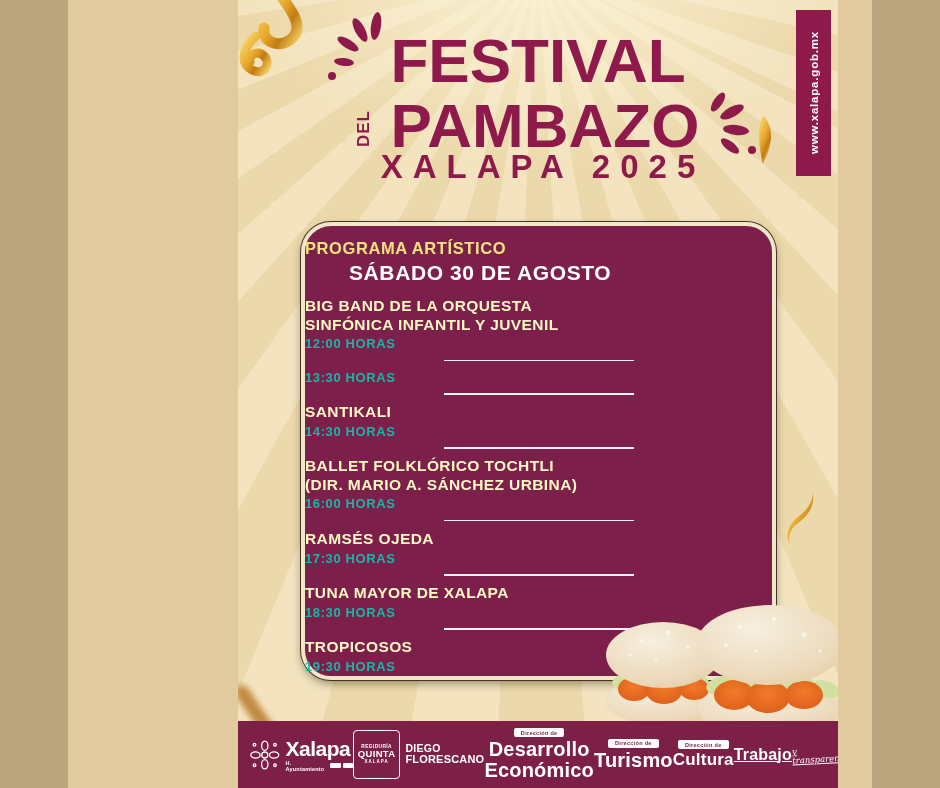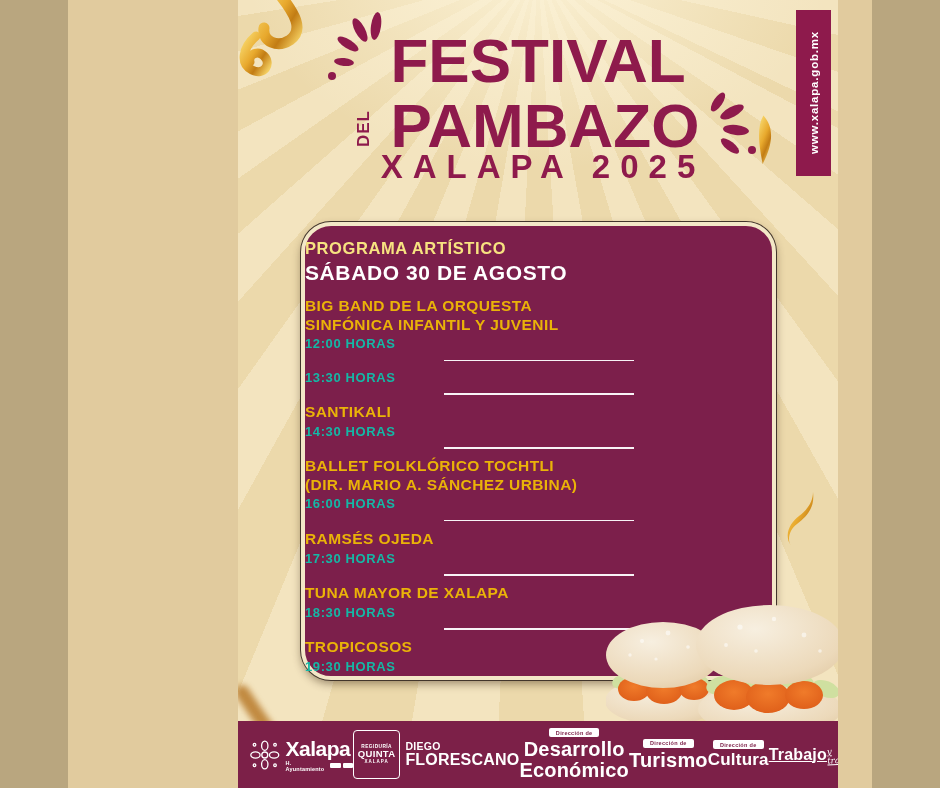--- a/index.html
+++ b/index.html
@@ -42,23 +42,23 @@
   .confetti-a{left:514px;top:112px;}
   .confetti-b{left:547px;top:490px;}
   .ribbon-bl{left:-6px;top:682px;filter:blur(3px);opacity:.85;}
 
   
   .program-box{position:absolute;left:63px;top:222px;width:475px;height:458px;box-sizing:border-box;
     background:#7c1f4b;border:4px solid #f3e7c7;border-radius:30px;z-index:2;
     box-shadow:0 0 0 1px #42352b,0 4px 8px rgba(60,40,20,.45);
     padding-top:13px;text-align:left;}
   .prog-heading{color:#f7e380;font-weight:800;font-size:16.5px;letter-spacing:.6px;}
-  .prog-date{color:#ffffff;font-weight:800;font-size:21px;letter-spacing:.6px;margin-top:3px;}
+  .prog-date{color:#ffffff;font-weight:800;font-size:21px;letter-spacing:.6px;margin-top:3px;margin-left:44px;}
   .events{margin-top:12px;}
-  .event .event-name{color:#eab308;font-weight:800;font-size:15.5px;line-height:1.2;letter-spacing:.4px;
+  .event .event-name{color:#fef9c3;font-weight:800;font-size:15.5px;line-height:1.2;letter-spacing:.4px;
     white-space:pre-line;}
   .event .event-time{color:#14b8a6;font-weight:bold;font-size:13px;letter-spacing:.6px;margin-top:2px;}
   .event::before{content:"";display:block;width:190px;height:1.5px;background:rgba(255,255,255,.95);
     margin:8.5px auto;}
   .event:first-child::before{display:none;}
 
   
   .pambazos{position:absolute;left:368px;top:593px;z-index:3;}
 
   
@@ -70,21 +70,21 @@
   .xal-sub{display:flex;align-items:center;gap:2px;margin-top:1px;}
   .xal-sub-txt{font-size:5.5px;font-weight:bold;letter-spacing:.2px;}
   .xal-chip{width:11px;height:5px;background:#fff;border-radius:1px;}
   .f-regiduria{gap:5px;}
   .reg-badge{border:1.2px solid #fff;border-radius:4px;padding:13px 4px;text-align:center;line-height:1.1;}
   .reg-l1{font-size:4.8px;font-weight:bold;letter-spacing:.4px;}
   .reg-l2{font-size:9.5px;font-weight:800;letter-spacing:.3px;}
   .reg-l3{font-size:4.5px;font-weight:bold;letter-spacing:1px;}
   .reg-name{text-align:left;line-height:1.05;font-weight:bold;}
   .reg-n1{font-size:10.5px;letter-spacing:.3px;}
-  .reg-n2{font-size:16px;letter-spacing:.2px;}
+  .reg-n2{font-size:11px;letter-spacing:.2px;}
   .f-dir{flex-direction:column;align-items:center;gap:2px;}
   .dir-pill{background:#fff;color:#7c2048;font-size:5.5px;font-weight:bold;padding:1.5px 7px;
     border-radius:2px;letter-spacing:.3px;}
   .dir-name{font-weight:800;font-size:20px;line-height:1.05;white-space:pre-line;text-align:center;
     letter-spacing:.2px;}
   .f-trabajo{flex-direction:row;align-items:flex-end;line-height:1;text-decoration:underline;}
   .tra-name{font-weight:800;font-size:16px;letter-spacing:.2px;}
   .tra-script{font-family:"DejaVu Serif",serif;font-style:italic;font-size:8.5px;margin-top:-1px;
     transform:rotate(-3deg);}
 </style>

